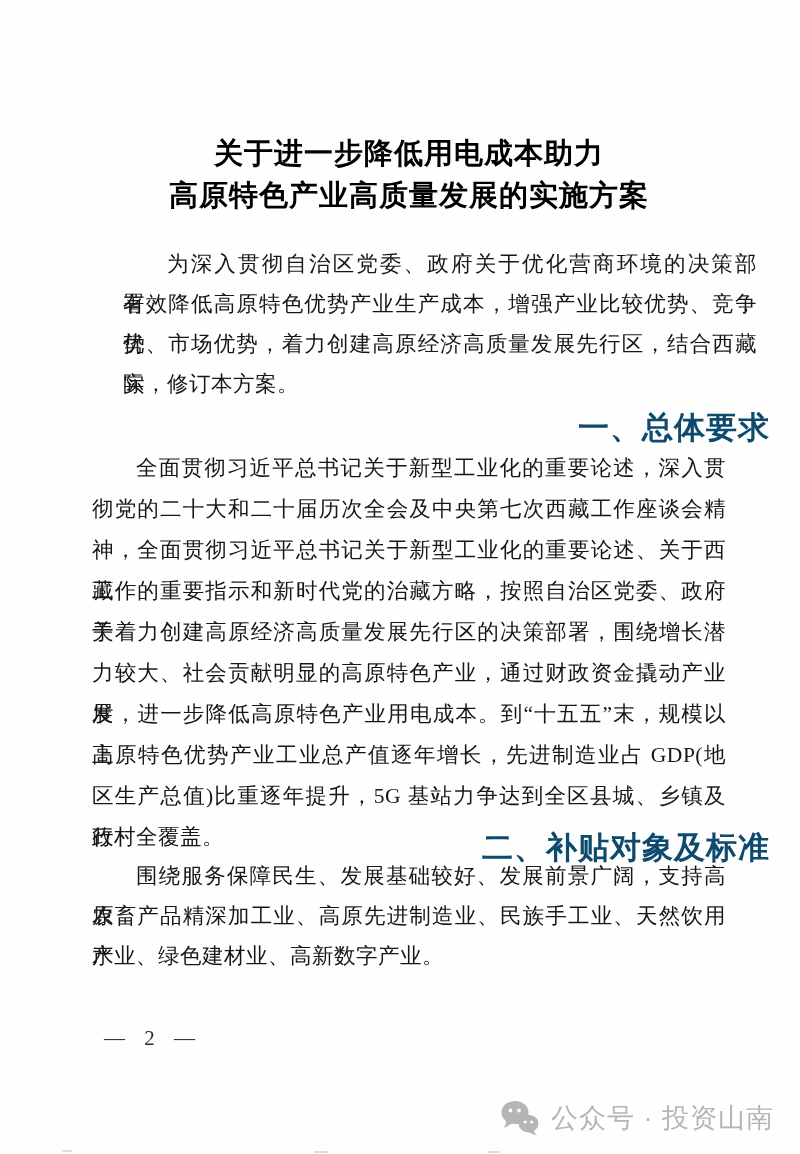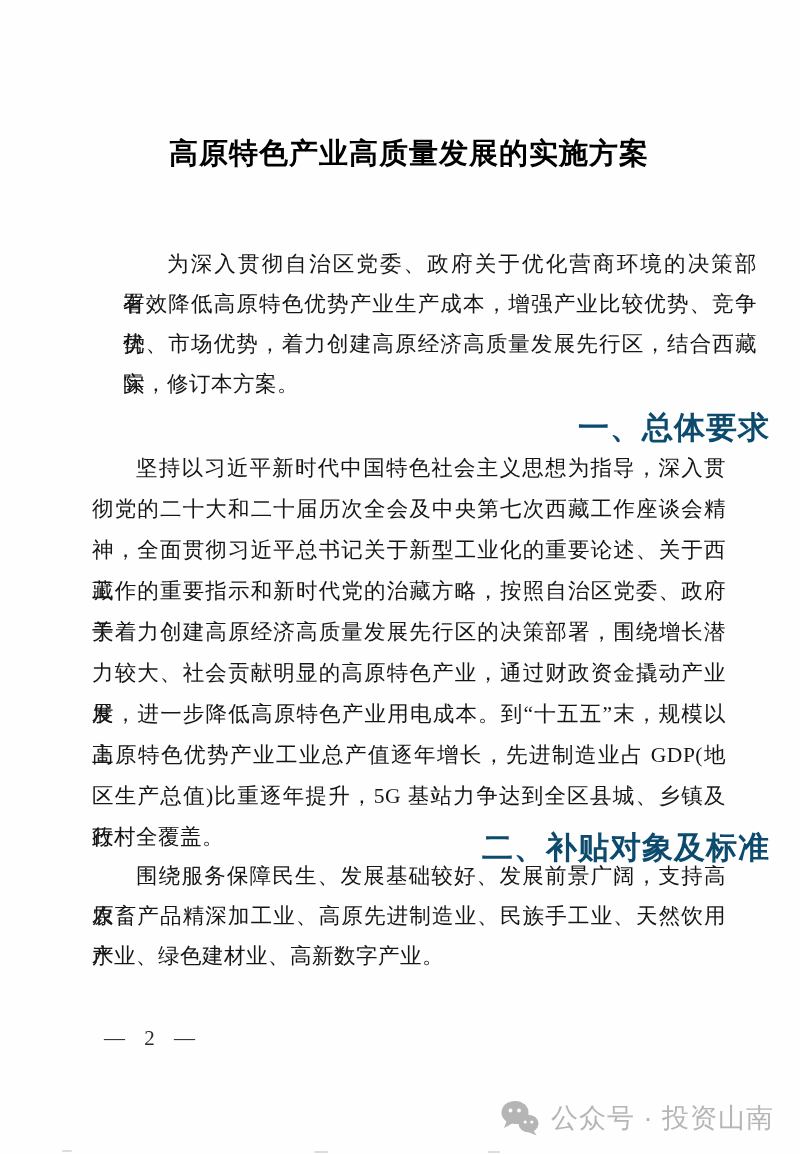--- a/index.html
+++ b/index.html
@@ -87,31 +87,32 @@
   .a-1{left:314px;top:1151px;width:14px;}
   .a-2{left:488px;top:1151px;width:12px;}
 </style>
 </head>
 <body>
 
 <div class="page">
 
   <div class="doc" id="doc">
       <div class="block b-0 title">
+        <div class="line">关于进一步降低用电成本助力</div>
         <div class="line">高原特色产业高质量发展的实施方案</div>
       </div>
       <div class="block b-1 paragraph">
         <div class="line indent just">为深入贯彻自治区党委、政府关于优化营商环境的决策部署，</div>
         <div class="line just">有效降低高原特色优势产业生产成本，增强产业比较优势、竞争优</div>
         <div class="line just">势、市场优势，着力创建高原经济高质量发展先行区，结合西藏实</div>
         <div class="line">际，修订本方案。</div>
       </div>
       <div class="block b-2 heading">一、总体要求</div>
       <div class="block b-3 paragraph">
-        <div class="line indent just">坚持以习近平新时代中国特色社会主义思想为指导，深入贯</div>
+        <div class="line indent just">全面贯彻习近平总书记关于新型工业化的重要论述，深入贯</div>
         <div class="line just">彻党的二十大和二十届历次全会及中央第七次西藏工作座谈会精</div>
         <div class="line just">神，全面贯彻习近平总书记关于新型工业化的重要论述、关于西藏</div>
         <div class="line just">工作的重要指示和新时代党的治藏方略，按照自治区党委、政府关</div>
         <div class="line just">于着力创建高原经济高质量发展先行区的决策部署，围绕增长潜</div>
         <div class="line just">力较大、社会贡献明显的高原特色产业，通过财政资金撬动产业发</div>
         <div class="line just">展，进一步降低高原特色产业用电成本。到“十五五”末，规模以上</div>
         <div class="line just">高原特色优势产业工业总产值逐年增长，先进制造业占 GDP(地</div>
         <div class="line just">区生产总值)比重逐年提升，5G 基站力争达到全区县城、乡镇及行</div>
         <div class="line">政村全覆盖。</div>
       </div>

